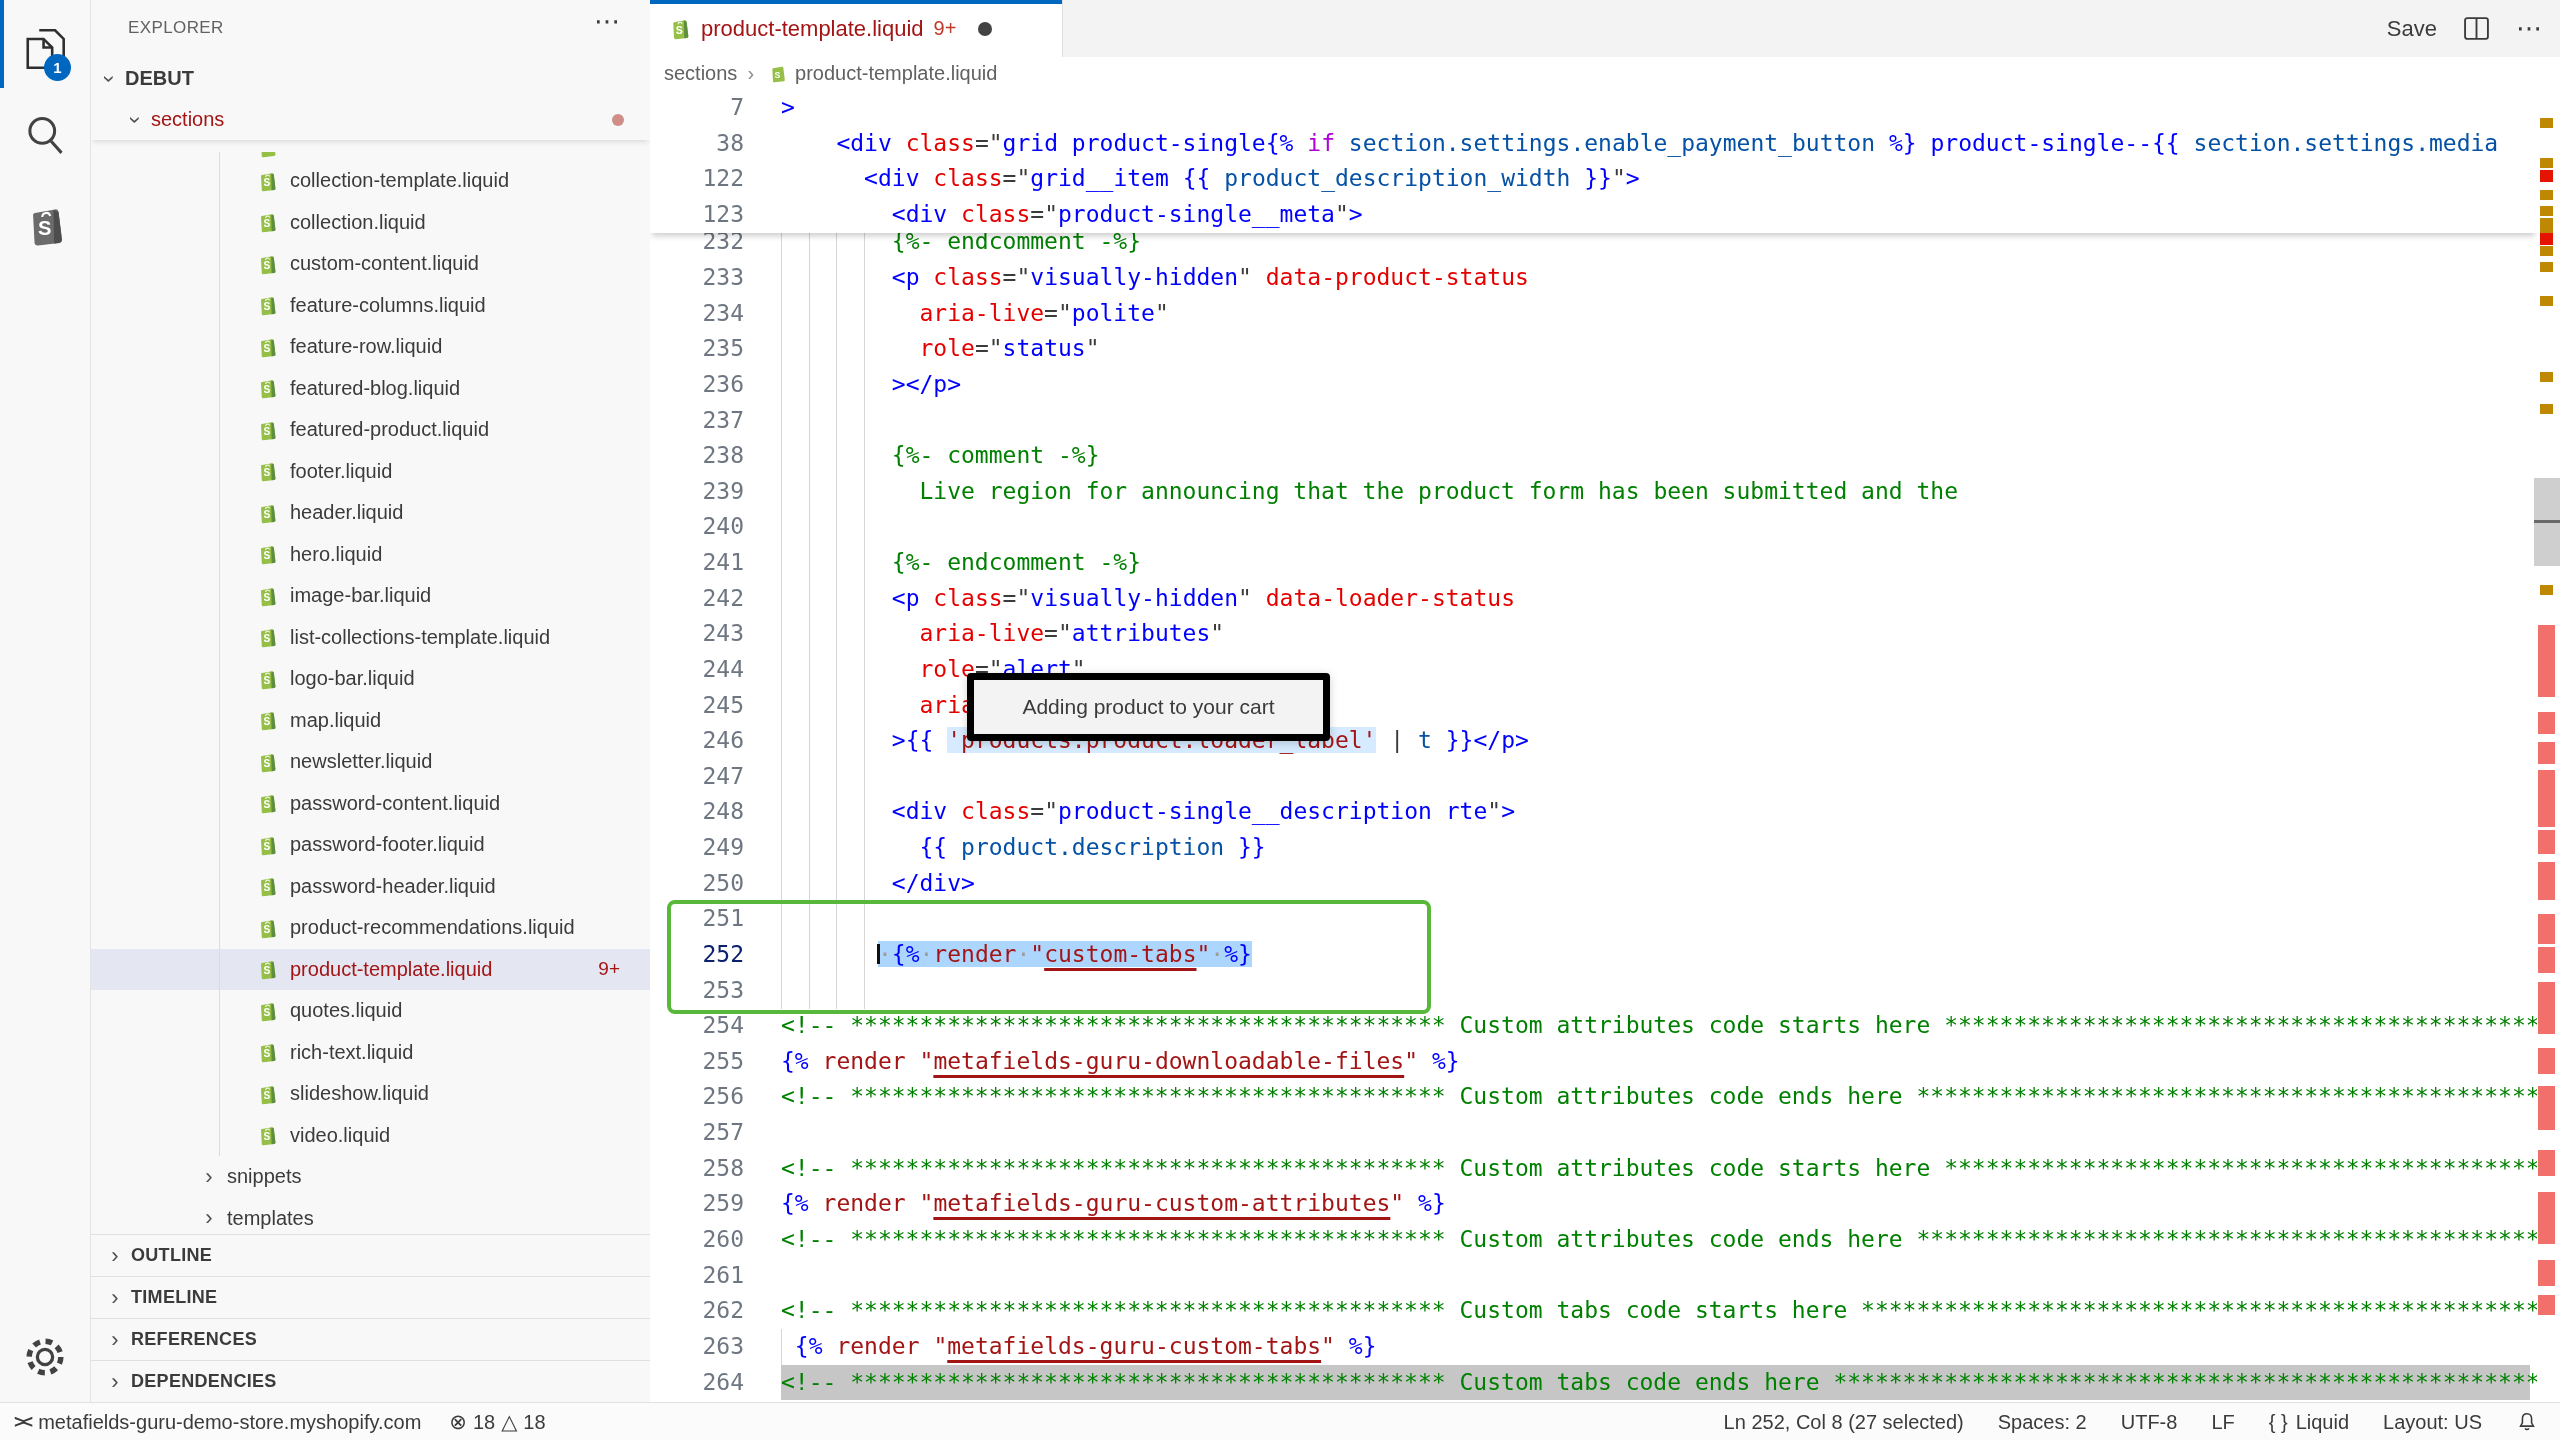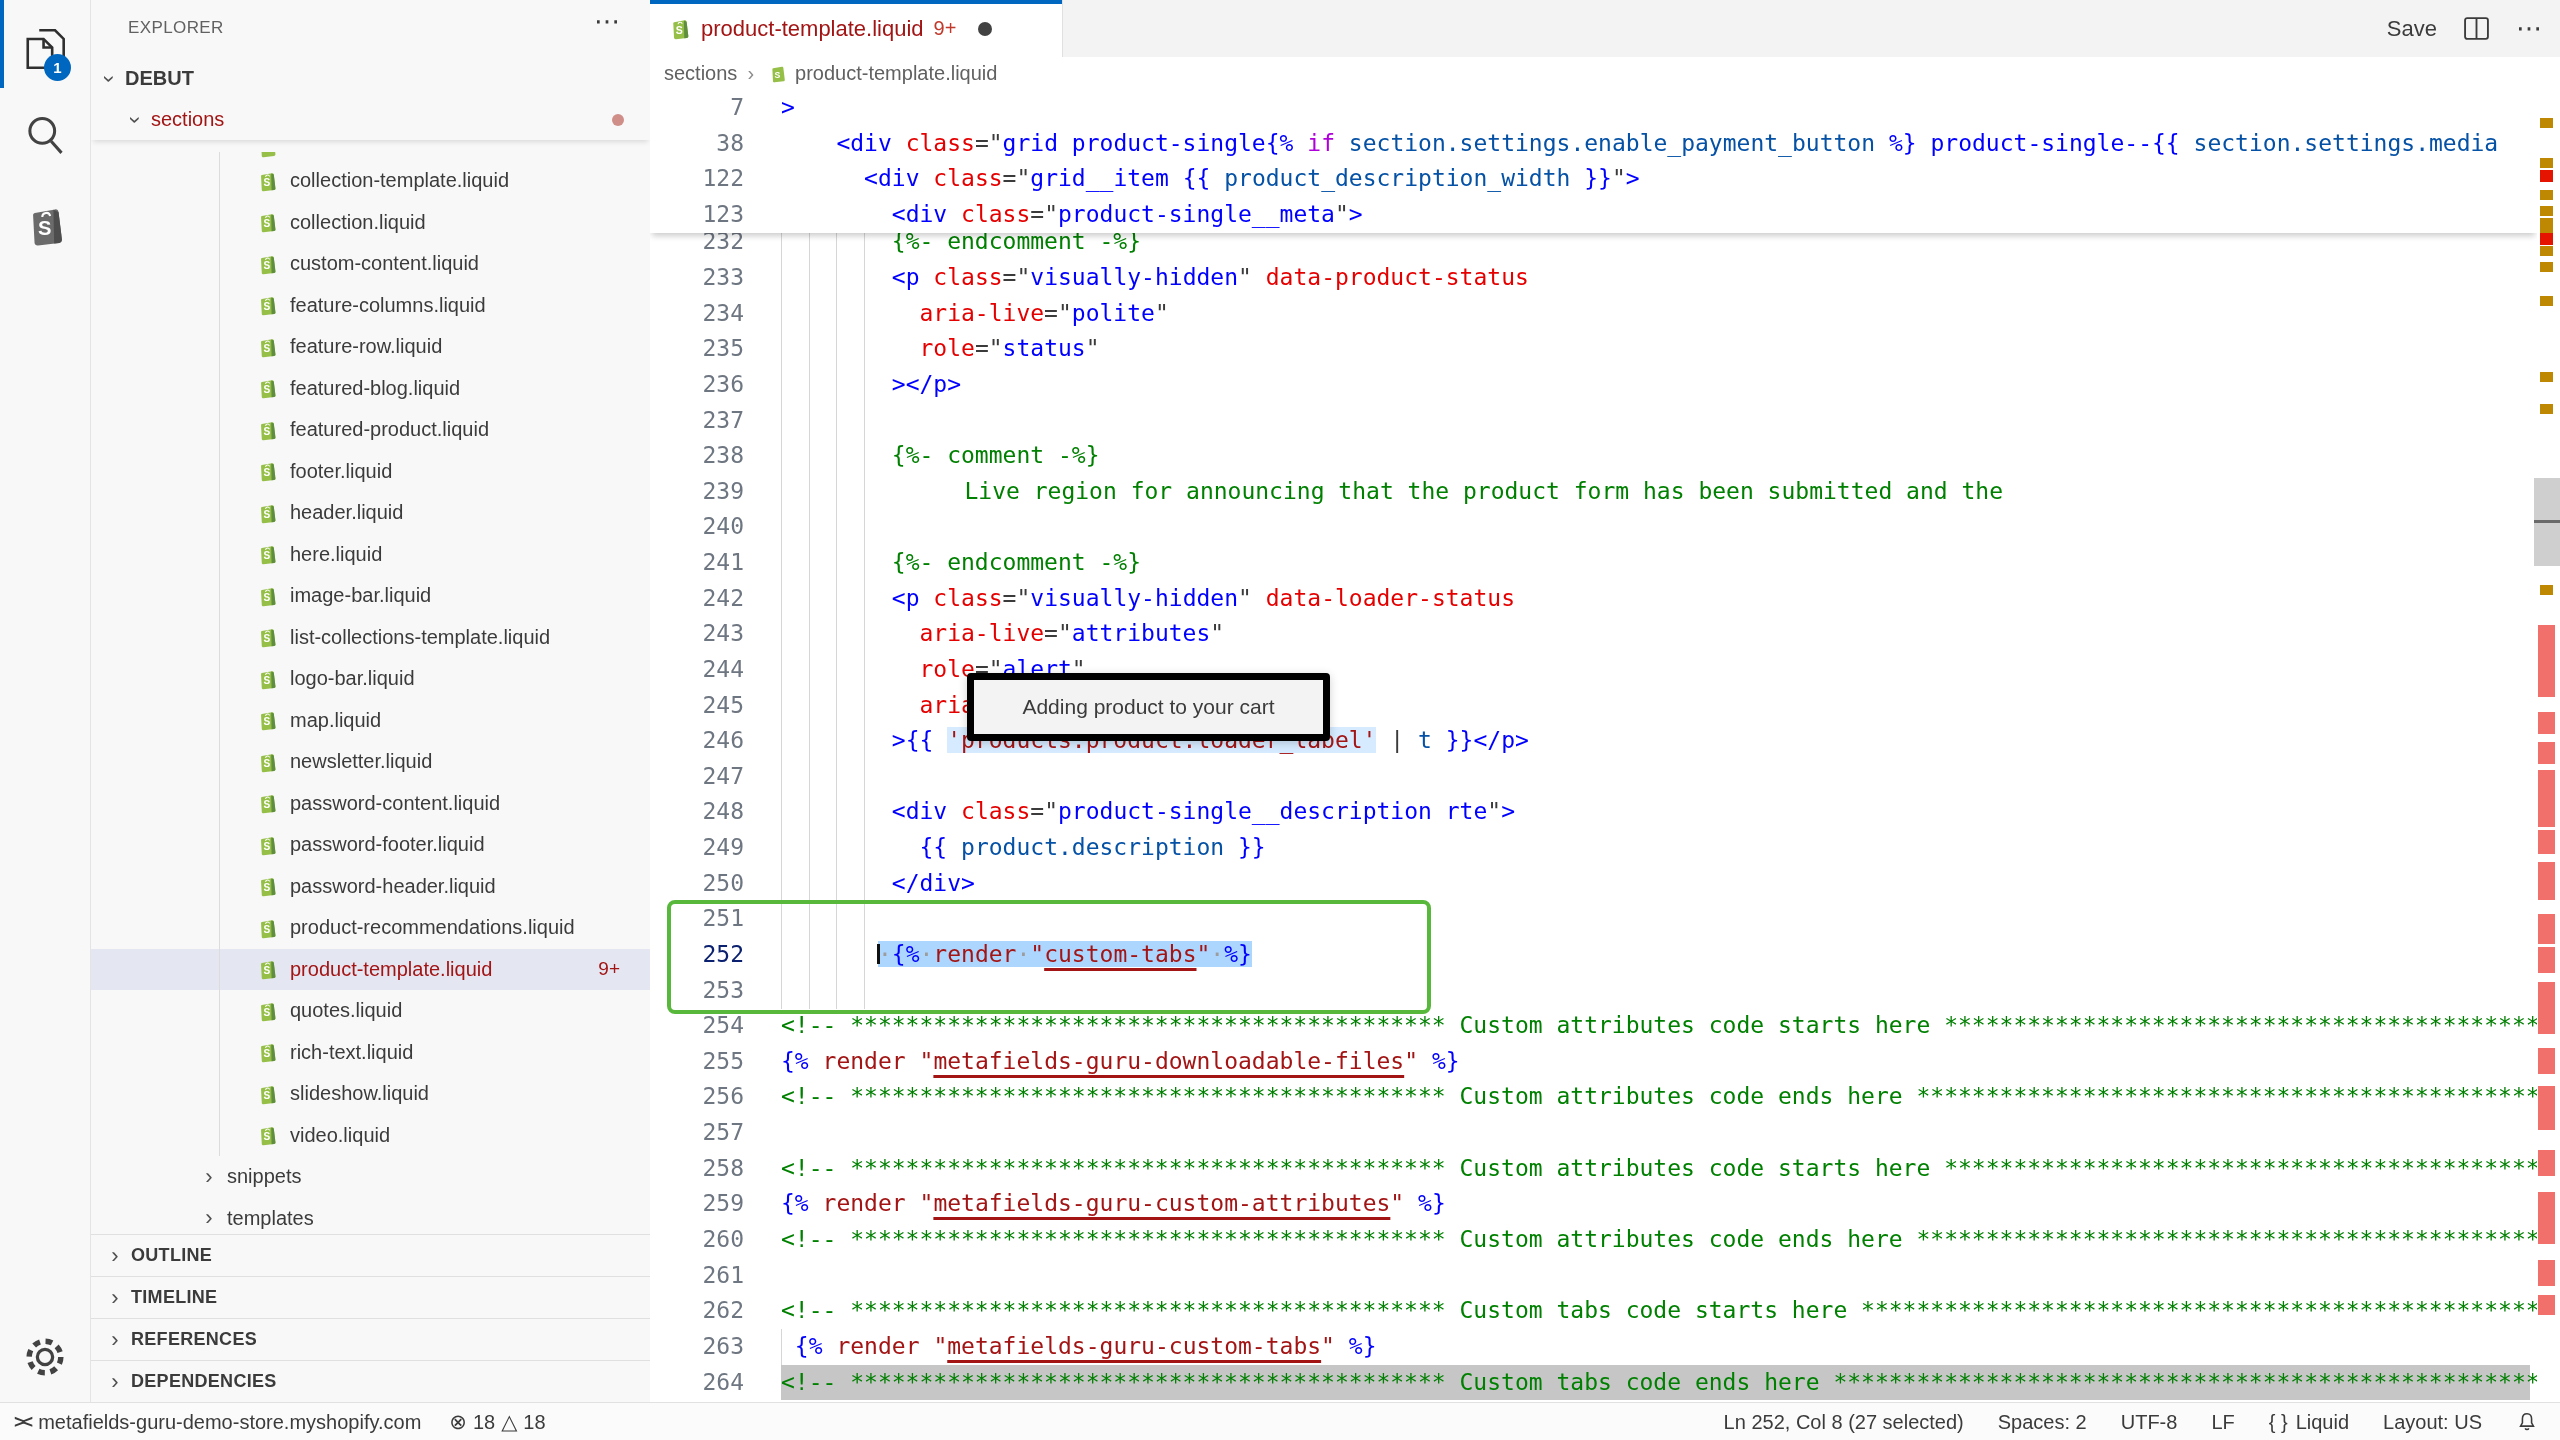--- a/index.html
+++ b/index.html
@@ -248,21 +248,21 @@
           <span class="fname">header.liquid</span>
         </div>
         <div class="file-row">
           <span class="findent"></span>
           <svg width="22" height="22" viewBox="0 0 24 24">
             <path d="M5.5 6.5 C5.5 6 6 5.6 6.5 5.5 L17.5 3.5 C18.5 3.3 19.3 4 19.4 5 L21.2 19.8 C21.3 20.8 20.7 21.6 19.7 21.8 L8.2 23.2 C7.2 23.3 6.4 22.7 6.3 21.7 Z" fill="#95BF47"></path>
             <path d="M16.6 3.7 L19.4 5 L21.2 19.8 C21.3 20.8 20.7 21.6 19.7 21.8 L17 22.15 Z" fill="#5E8E3E"></path>
             <path d="M10.5 7.6 C10.5 5.2 14.2 4.4 14.8 7.1" stroke="#fff" stroke-width="1.1" fill="none"></path>
             <text x="11.8" y="17.5" font-size="11" font-weight="bold" fill="#fff" text-anchor="middle" font-family="Liberation Sans, sans-serif">S</text>
           </svg>
-          <span class="fname">here.liquid</span>
+          <span class="fname">hero.liquid</span>
         </div>
         <div class="file-row">
           <span class="findent"></span>
           <svg width="22" height="22" viewBox="0 0 24 24">
             <path d="M5.5 6.5 C5.5 6 6 5.6 6.5 5.5 L17.5 3.5 C18.5 3.3 19.3 4 19.4 5 L21.2 19.8 C21.3 20.8 20.7 21.6 19.7 21.8 L8.2 23.2 C7.2 23.3 6.4 22.7 6.3 21.7 Z" fill="#95BF47"></path>
             <path d="M16.6 3.7 L19.4 5 L21.2 19.8 C21.3 20.8 20.7 21.6 19.7 21.8 L17 22.15 Z" fill="#5E8E3E"></path>
             <path d="M10.5 7.6 C10.5 5.2 14.2 4.4 14.8 7.1" stroke="#fff" stroke-width="1.1" fill="none"></path>
             <text x="11.8" y="17.5" font-size="11" font-weight="bold" fill="#fff" text-anchor="middle" font-family="Liberation Sans, sans-serif">S</text>
           </svg>
           <span class="fname">image-bar.liquid</span>
@@ -478,21 +478,21 @@
         <div class="code-row" style="top: 205.63px;"><span>          </span><span class="c-attr">aria-live</span><span class="c-pun">=</span><span class="c-pun">"</span><span class="c-str">polite</span><span class="c-pun">"</span></div>
         <div class="gut" style="top: 241.26px;">235</div>
         <div class="code-row" style="top: 241.26px;"><span>          </span><span class="c-attr">role</span><span class="c-pun">=</span><span class="c-pun">"</span><span class="c-str">status</span><span class="c-pun">"</span></div>
         <div class="gut" style="top: 276.89px;">236</div>
         <div class="code-row" style="top: 276.89px;"><span>        </span><span class="c-tag">&gt;&lt;/p&gt;</span></div>
         <div class="gut" style="top: 312.52px;">237</div>
         <div class="code-row" style="top: 312.52px;"></div>
         <div class="gut" style="top: 348.15px;">238</div>
         <div class="code-row" style="top: 348.15px;"><span>        </span><span class="c-cmt">{%- comment -%}</span></div>
         <div class="gut" style="top: 383.78px;">239</div>
-        <div class="code-row" style="top: 383.78px; margin-left: 45px;"><span>          </span><span class="c-cmt">Live region for announcing that the product form has been submitted and the</span></div>
+        <div class="code-row" style="top: 383.78px;"><span>          </span><span class="c-cmt">Live region for announcing that the product form has been submitted and the</span></div>
         <div class="gut" style="top: 419.41px;">240</div>
         <div class="code-row" style="top: 419.41px;"><span>          </span></div>
         <div class="gut" style="top: 455.04px;">241</div>
         <div class="code-row" style="top: 455.04px;"><span>        </span><span class="c-cmt">{%- endcomment -%}</span></div>
         <div class="gut" style="top: 490.67px;">242</div>
         <div class="code-row" style="top: 490.67px;"><span>        </span><span class="c-tag">&lt;p</span><span> </span><span class="c-attr">class</span><span class="c-pun">=</span><span class="c-pun">"</span><span class="c-str">visually-hidden</span><span class="c-pun">"</span><span> </span><span class="c-attr">data-loader-status</span></div>
         <div class="gut" style="top: 526.3px;">243</div>
         <div class="code-row" style="top: 526.3px;"><span>          </span><span class="c-attr">aria-live</span><span class="c-pun">=</span><span class="c-pun">"</span><span class="c-str">attributes</span><span class="c-pun">"</span></div>
         <div class="gut" style="top: 561.93px;">244</div>
         <div class="code-row" style="top: 561.93px;"><span>          </span><span class="c-attr">role</span><span class="c-pun">=</span><span class="c-pun">"</span><span class="c-str">alert</span><span class="c-pun">"</span></div>

